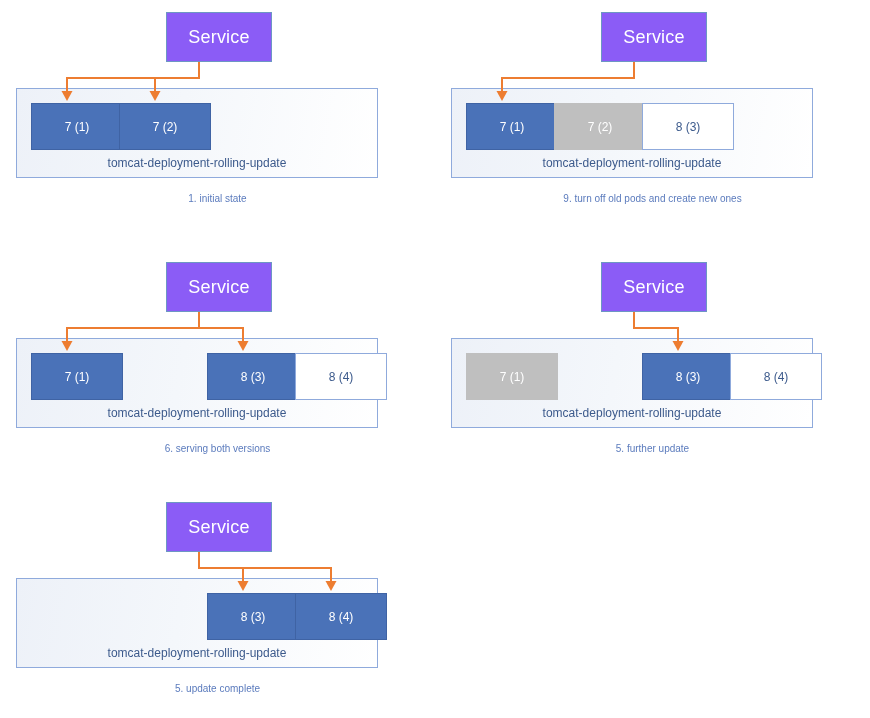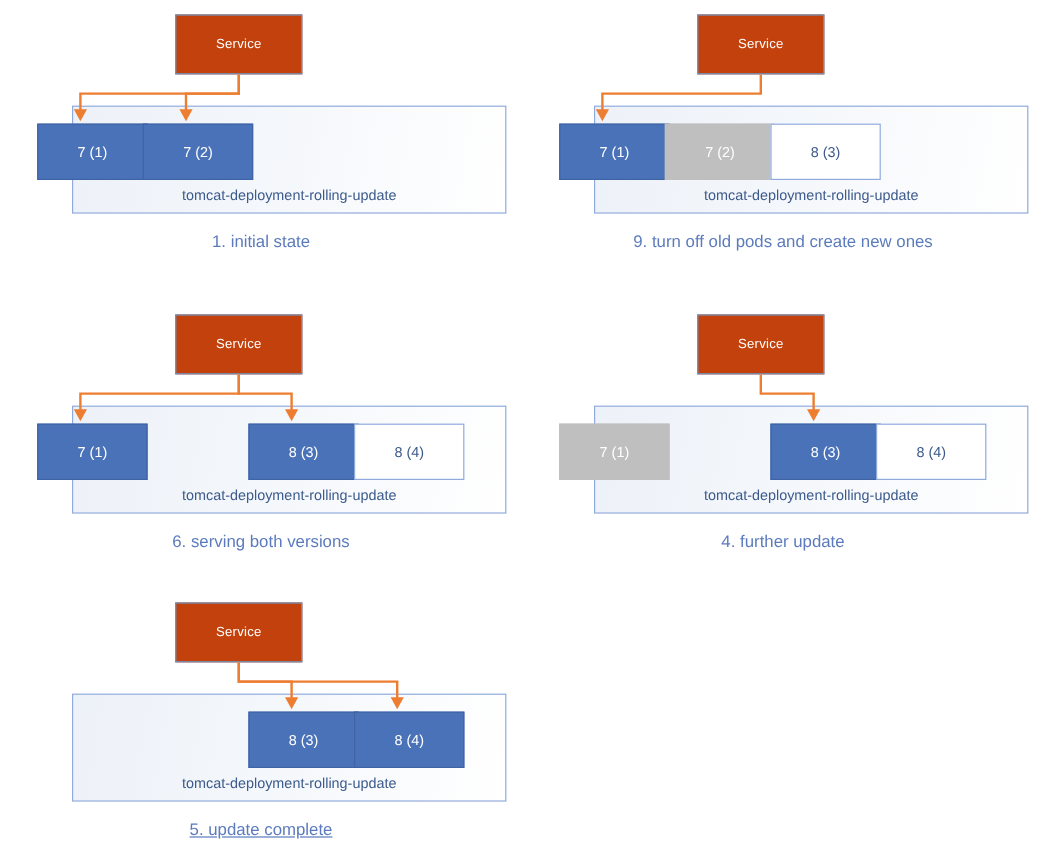--- a/index.html
+++ b/index.html
@@ -24,38 +24,38 @@
   .panel {
     position: absolute;
     width: 435px;
   }
 
   
   .service-box {
     position: absolute;
     width: 106px;
     height: 50px;
-    background: #c2410c;
+    background: #8b5cf6;
     border: 1px solid #6D96C4;
     color: #ffffff;
-    font-size: 11px;
+    font-size: 18px;
     display: flex;
     align-items: center;
     justify-content: center;
     box-sizing: border-box;
     letter-spacing: 0.2px;
+    margin-left: 20px;
   }
 
   
   .deployment {
     position: absolute;
     box-sizing: border-box;
     border: 1px solid #8FAADC;
     background: linear-gradient(100deg, #EDF1F8 0%, #F4F7FB 45%, #FFFFFF 100%);
-    margin-left: 44px;
   }
 
   .deployment-label {
     position: absolute;
     left: 0;
     right: 0;
     bottom: 7px;
     text-align: center;
     font-size: 12px;
     color: #3C5A8C;
@@ -93,21 +93,21 @@
     position: absolute;
     left: 0;
     top: 0;
     pointer-events: none;
   }
 
   
   .caption {
     position: absolute;
     text-align: center;
-    font-size: 14px;
+    font-size: 10px;
     color: #5B7BBD;
     width: 435px;
     left: 0;
   }
 </style>
 </head>
 <body>
 
 <div id="canvas">
     <div class="panel" style="left: 0px; top: 0px; height: 230px;">
@@ -202,21 +202,21 @@
       </div>
       <div class="pod pending" style="left: 295px; top: 103px;">
         <span>8 (4)</span>
       </div>
       <svg class="arrow-layer" width="435" height="230">
         <g>
           <path d="M 199 62 L 199 78 L 243 78 L 243 92" fill="none" stroke="#ED7D31" stroke-width="2"></path>
           <polygon points="237.5,91 248.5,91 243,101" fill="#ED7D31"></polygon>
         </g>
       </svg>
-      <div class="caption" style="top: 193px;">4. further update</div>
+      <div class="caption" style="top: 193px;">5. further update</div>
     </div>
     <div class="panel" style="left: 0px; top: 490px; height: 230px;">
       <div class="service-box" style="left: 146px; top: 12px;">
         <span>Service</span>
       </div>
       <div class="deployment" style="left: 16px; top: 88px; width: 362px; height: 90px;">
         <div class="deployment-label">tomcat-deployment-rolling-update</div>
       </div>
       <div class="pod active" style="left: 207px; top: 103px;">
         <span>8 (3)</span>
@@ -227,15 +227,15 @@
       <svg class="arrow-layer" width="435" height="230">
         <g>
           <path d="M 199 62 L 199 78 L 243 78 L 243 92" fill="none" stroke="#ED7D31" stroke-width="2"></path>
           <polygon points="237.5,91 248.5,91 243,101" fill="#ED7D31"></polygon>
         </g>
         <g>
           <path d="M 199 62 L 199 78 L 331 78 L 331 92" fill="none" stroke="#ED7D31" stroke-width="2"></path>
           <polygon points="325.5,91 336.5,91 331,101" fill="#ED7D31"></polygon>
         </g>
       </svg>
-      <div class="caption" style="top: 193px; text-decoration: underline;">5. update complete</div>
+      <div class="caption" style="top: 193px;">5. update complete</div>
     </div>
   </div>
 
 </body></html>

